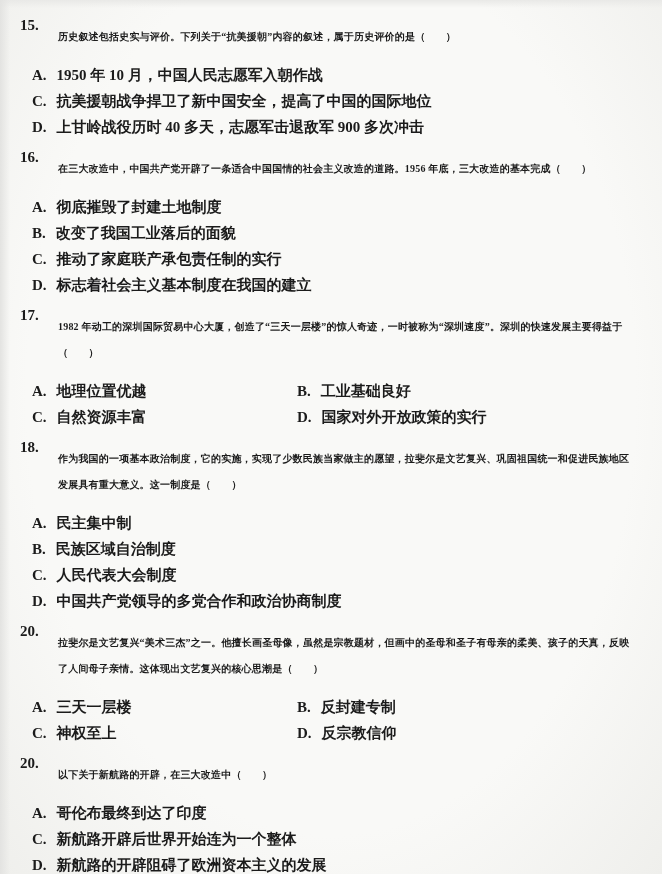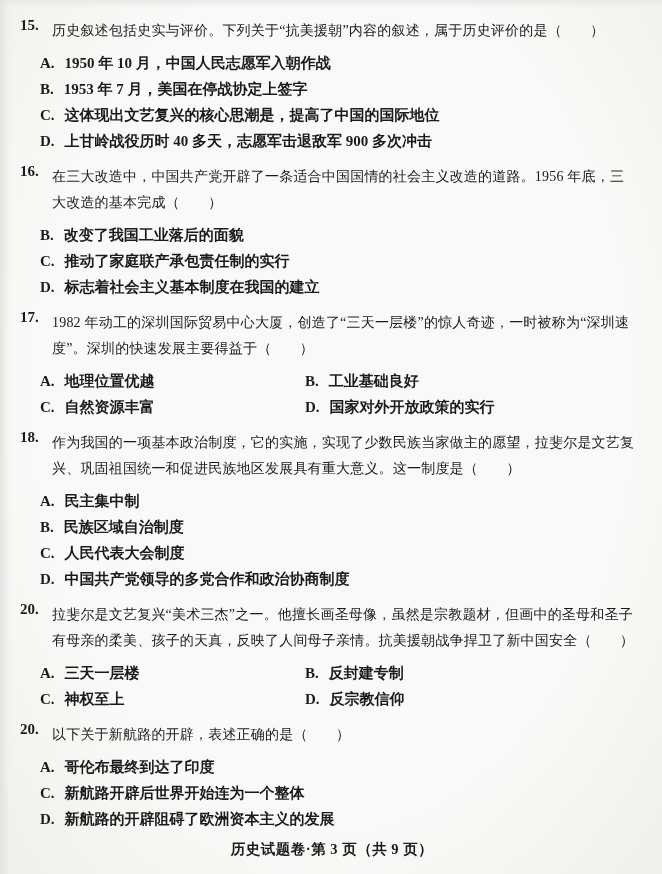--- a/index.html
+++ b/index.html
@@ -25,28 +25,28 @@
   .question:first-child { margin-top: 0; }
   .stem-row { display: flex; align-items: flex-start; }
   .qnum {
     flex: 0 0 26px;
     font-weight: 600;
     font-size: 15px;
     line-height: 26px;
     white-space: nowrap;
   }
   .stem {
-    margin: 6px;
+    margin: 12px;
     flex: 1;
-    font-weight: 400;
-    font-size: 14px;
+    font-weight: 700;
+    font-size: 10px;
     line-height: 26px;
     letter-spacing: 0.2px;
   }
-  .options { margin-left: 20px; }
+  .options { margin-left: 12px; }
   .option {
     font-size: 15px;
     line-height: 26px;
     font-weight: 600;
     white-space: nowrap;
     overflow: hidden;
   }
   .opt-label { margin-right: 10px; }
   .options.two-col {
     display: grid;
@@ -67,32 +67,32 @@
 
 <main class="page">
   <div id="questions">
   <section class="question">
     <div class="stem-row">
       <span class="qnum">15.</span>
       <p class="stem">历史叙述包括史实与评价。下列关于“抗美援朝”内容的叙述，属于历史评价的是（　　）</p>
     </div>
     <div class="options">
           <div class="option"><span class="opt-label">A.</span><span class="opt-text">1950 年 10 月，中国人民志愿军入朝作战</span></div>
-          <div class="option"><span class="opt-label">B.</span><span class="opt-text">1953 年 7 月，美国在停战协定上签字</span></div>
-          <div class="option"><span class="opt-label">C.</span><span class="opt-text">这体现出文艺复兴的核心思潮是，提高了中国的国际地位</span></div>
+          <div class="option"><span class="opt-label">C.</span><span class="opt-text">抗美援朝战争捍卫了新中国安全，提高了中国的国际地位</span></div>
           <div class="option"><span class="opt-label">D.</span><span class="opt-text">上甘岭战役历时 40 多天，志愿军击退敌军 900 多次冲击</span></div>
         </div>
   </section>
 
   <section class="question">
     <div class="stem-row">
       <span class="qnum">16.</span>
       <p class="stem">在三大改造中，中国共产党开辟了一条适合中国国情的社会主义改造的道路。1956 年底，三大改造的基本完成（　　）</p>
     </div>
     <div class="options">
+          <div class="option"><span class="opt-label">A.</span><span class="opt-text">彻底摧毁了封建土地制度</span></div>
           <div class="option"><span class="opt-label">B.</span><span class="opt-text">改变了我国工业落后的面貌</span></div>
           <div class="option"><span class="opt-label">C.</span><span class="opt-text">推动了家庭联产承包责任制的实行</span></div>
           <div class="option"><span class="opt-label">D.</span><span class="opt-text">标志着社会主义基本制度在我国的建立</span></div>
         </div>
   </section>
 
   <section class="question">
     <div class="stem-row">
       <span class="qnum">17.</span>
       <p class="stem">1982 年动工的深圳国际贸易中心大厦，创造了“三天一层楼”的惊人奇迹，一时被称为“深圳速度”。深圳的快速发展主要得益于（　　）</p>
@@ -114,34 +114,34 @@
           <div class="option"><span class="opt-label">A.</span><span class="opt-text">民主集中制</span></div>
           <div class="option"><span class="opt-label">B.</span><span class="opt-text">民族区域自治制度</span></div>
           <div class="option"><span class="opt-label">C.</span><span class="opt-text">人民代表大会制度</span></div>
           <div class="option"><span class="opt-label">D.</span><span class="opt-text">中国共产党领导的多党合作和政治协商制度</span></div>
         </div>
   </section>
 
   <section class="question">
     <div class="stem-row">
       <span class="qnum">20.</span>
-      <p class="stem">拉斐尔是文艺复兴“美术三杰”之一。他擅长画圣母像，虽然是宗教题材，但画中的圣母和圣子有母亲的柔美、孩子的天真，反映了人间母子亲情。抗美援朝战争捍卫了新中国安全（　　）</p>
+      <p class="stem">拉斐尔是文艺复兴“美术三杰”之一。他擅长画圣母像，虽然是宗教题材，但画中的圣母和圣子有母亲的柔美、孩子的天真，反映了人间母子亲情。这体现出文艺复兴的核心思潮是（　　）</p>
     </div>
     <div class="options two-col">
           <div class="option"><span class="opt-label">A.</span><span class="opt-text">三天一层楼</span></div>
           <div class="option"><span class="opt-label">B.</span><span class="opt-text">反封建专制</span></div>
           <div class="option"><span class="opt-label">C.</span><span class="opt-text">神权至上</span></div>
           <div class="option"><span class="opt-label">D.</span><span class="opt-text">反宗教信仰</span></div>
         </div>
   </section>
 
   <section class="question">
     <div class="stem-row">
       <span class="qnum">20.</span>
-      <p class="stem">以下关于新航路的开辟，表述正确的是（　　）</p>
+      <p class="stem">以下关于新航路的开辟，在三大改造中（　　）</p>
     </div>
     <div class="options">
           <div class="option"><span class="opt-label">A.</span><span class="opt-text">哥伦布最终到达了印度</span></div>
           <div class="option"><span class="opt-label">C.</span><span class="opt-text">新航路开辟后世界开始连为一个整体</span></div>
           <div class="option"><span class="opt-label">D.</span><span class="opt-text">新航路的开辟阻碍了欧洲资本主义的发展</span></div>
         </div>
   </section>
 </div>
   <div class="footer">
     <span>历史试题卷·第 3 页（共 9 页）</span>

